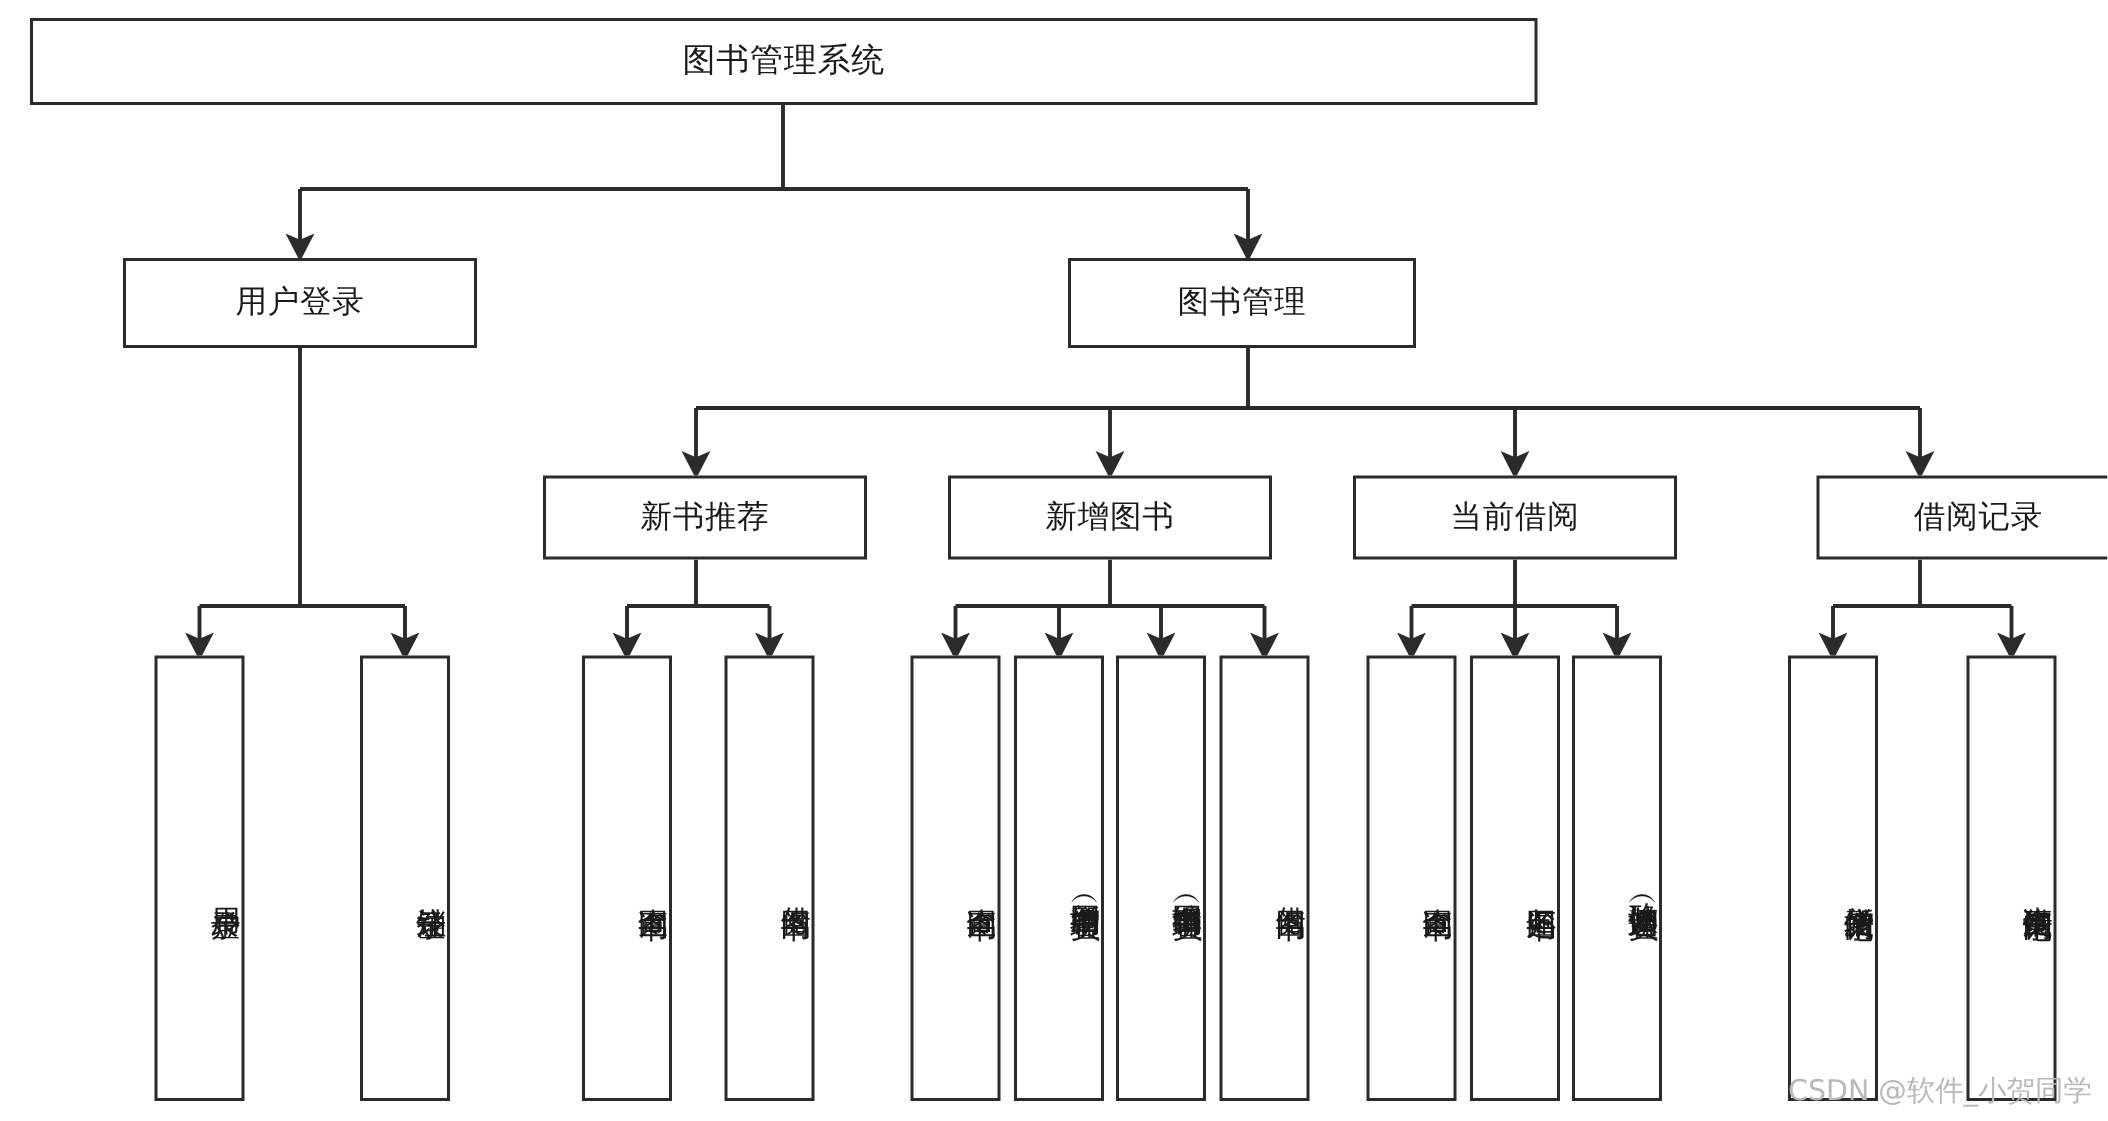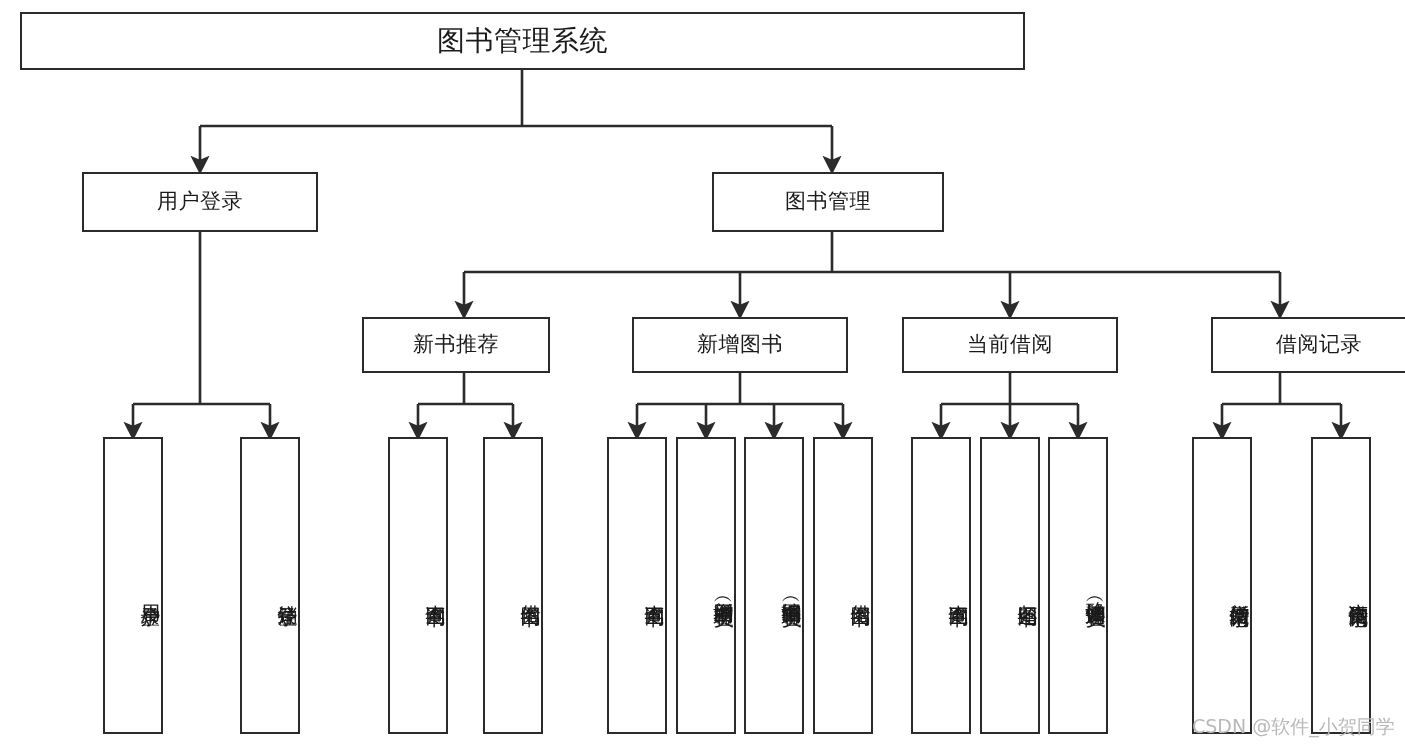--- a/index.html
+++ b/index.html
@@ -36,21 +36,21 @@
     color: #1a1a1a;
     z-index: 2;
   }
   .node-h {
     font-size: 21px;
     letter-spacing: 0.5px;
     line-height: 1.2;
     white-space: nowrap;
   }
   .node-root {
-    font-size: 28px;
+    font-size: 22px;
     text-align: center;
   }
   .node-v {
     font-size: 20px;
     writing-mode: vertical-rl;
     text-orientation: upright;
     align-items: flex-start;
     justify-content: center;
     padding-top: 10px;
     line-height: 1.05;
@@ -131,21 +131,21 @@
     <span>图书管理系统</span>
   </div>
 
   <div class="node node-h" style="left:82px; top:172px; width:236px; height:60px;">
     <span>用户登录</span>
   </div>
   <div class="node node-h" style="left:712px; top:172px; width:232px; height:60px;">
     <span>图书管理</span>
   </div>
 
-  <div class="node node-h" style="left:362px; top:317px; width:188px; height:56px;text-align:right;">
+  <div class="node node-h" style="left:362px; top:317px; width:216px; height:56px;text-align:right;">
     <span>新书推荐</span>
   </div>
   <div class="node node-h" style="left:632px; top:317px; width:216px; height:56px;">
     <span>新增图书</span>
   </div>
   <div class="node node-h" style="left:902px; top:317px; width:216px; height:56px;">
     <span>当前借阅</span>
   </div>
   <div class="node node-h" style="left:1211px; top:317px; width:216px; height:56px;">
     <span>借阅记录</span>

